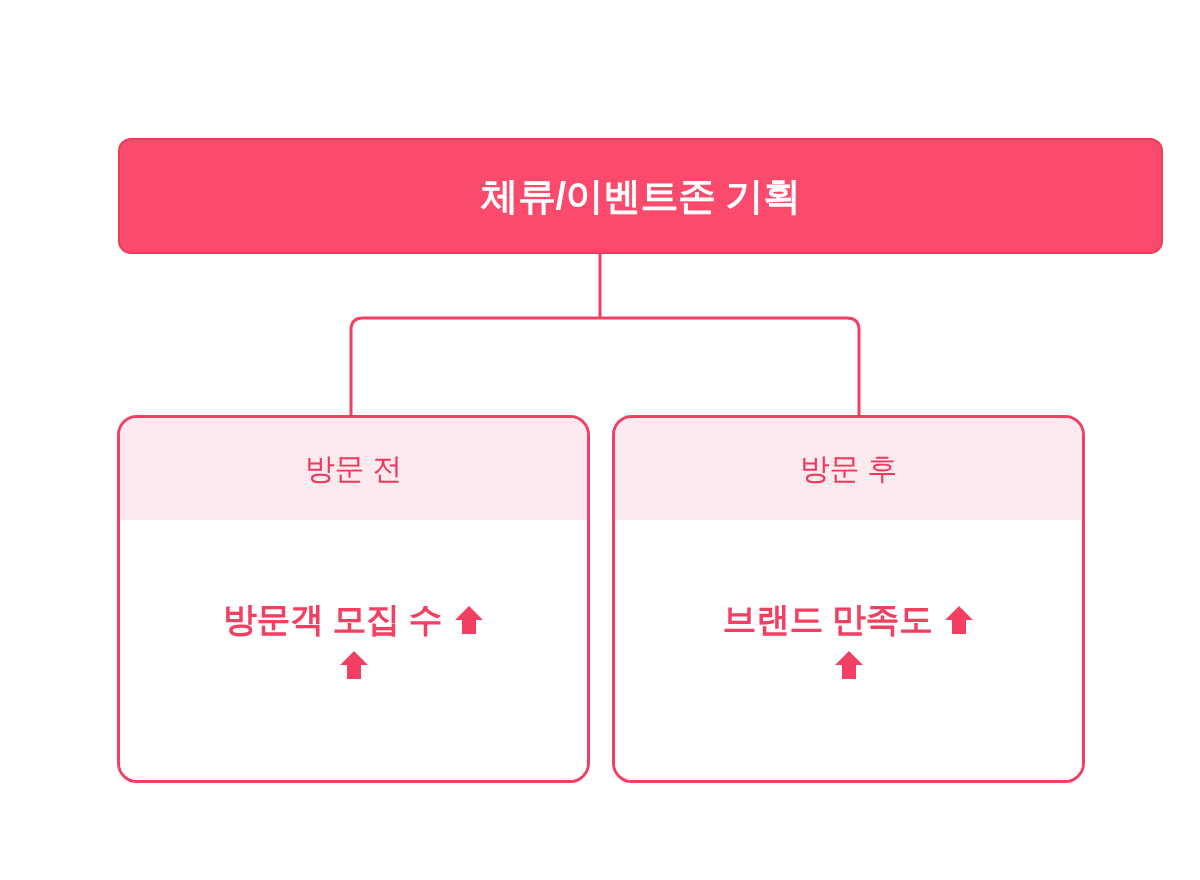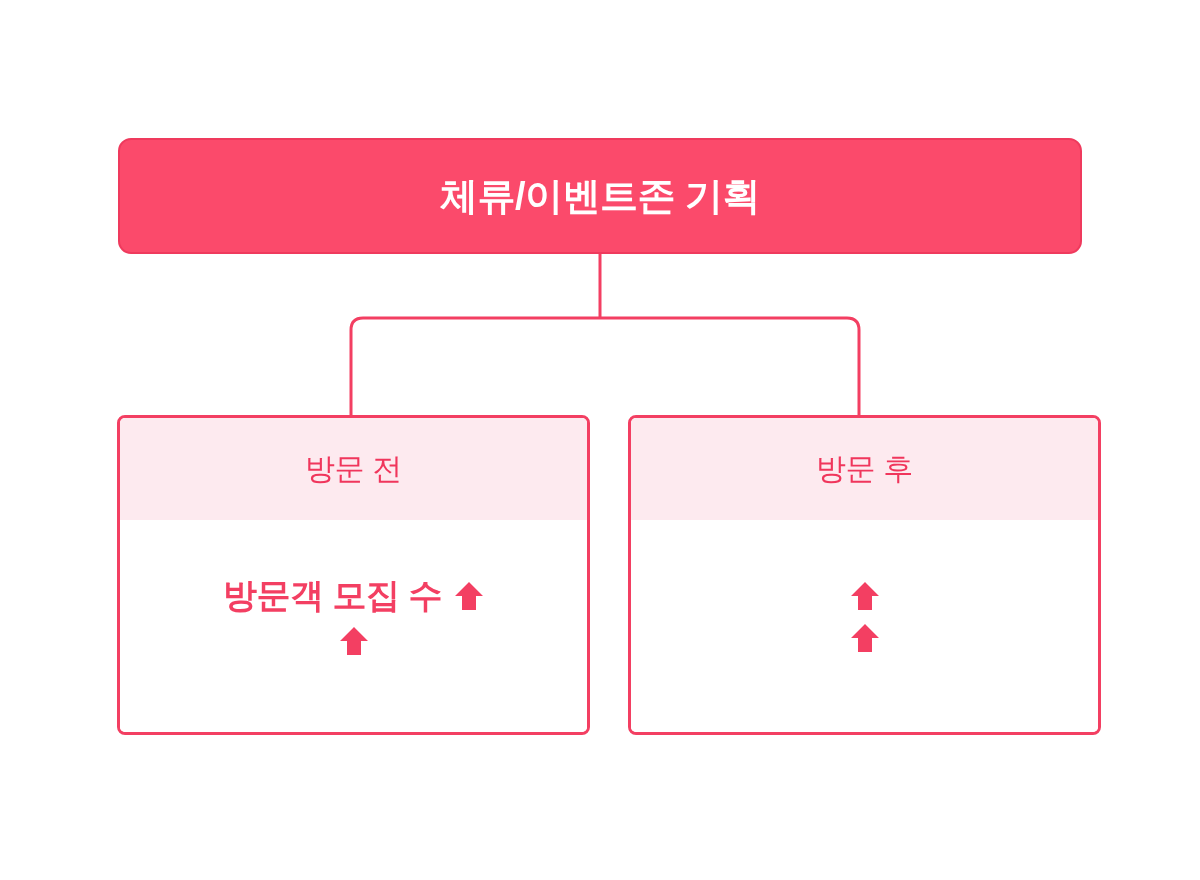--- a/index.html
+++ b/index.html
@@ -18,21 +18,21 @@
     position: relative;
     width: 1200px;
     height: 880px;
   }
 
   
   .root-node {
     position: absolute;
     left: 118px;
     top: 138px;
-    width: 964px;
+    width: 1045px;
     height: 116px;
     box-sizing: border-box;
     background: #fb4a6b;
     border: 2px solid #ef3a5d;
     border-radius: 13px;
     display: flex;
     align-items: center;
     justify-content: center;
   }
   .root-label {
@@ -52,31 +52,31 @@
     width: 1200px;
     height: 880px;
     pointer-events: none;
   }
 
   
   .card {
     position: absolute;
     top: 415px;
     width: 473px;
-    height: 320px;
+    height: 368px;
     box-sizing: border-box;
     background: #ffffff;
     border: 3px solid #f33f62;
-    border-radius: 8px;
+    border-radius: 20px;
     overflow: hidden;
     display: flex;
     flex-direction: column;
   }
   .card.left  { left: 117px; }
-  .card.right { left: 628px; }
+  .card.right { left: 612px; }
 
   .card-header {
     height: 102px;
     flex: 0 0 102px;
     background: #fdeaef;
     display: flex;
     align-items: center;
     justify-content: center;
   }
   .card-header-label {
@@ -153,20 +153,21 @@
       </div>
     </div>
   </div>
 
   <div class="card right">
     <div class="card-header">
       <span class="card-header-label">방문 후</span>
     </div>
     <div class="card-body">
       <div class="card-line">
+        <span>브랜드 만족도</span>
         <svg class="arrow-up" viewBox="0 0 30 32" aria-hidden="true">
           <path d="M15 2 L29 16 L22 16 L22 30 L8 30 L8 16 L1 16 Z" fill="#f33f62"></path>
         </svg>
       </div>
       <div class="card-line">
         <svg class="arrow-up" viewBox="0 0 30 32" aria-hidden="true">
           <path d="M15 2 L29 16 L22 16 L22 30 L8 30 L8 16 L1 16 Z" fill="#f33f62"></path>
         </svg>
       </div>
     </div>

